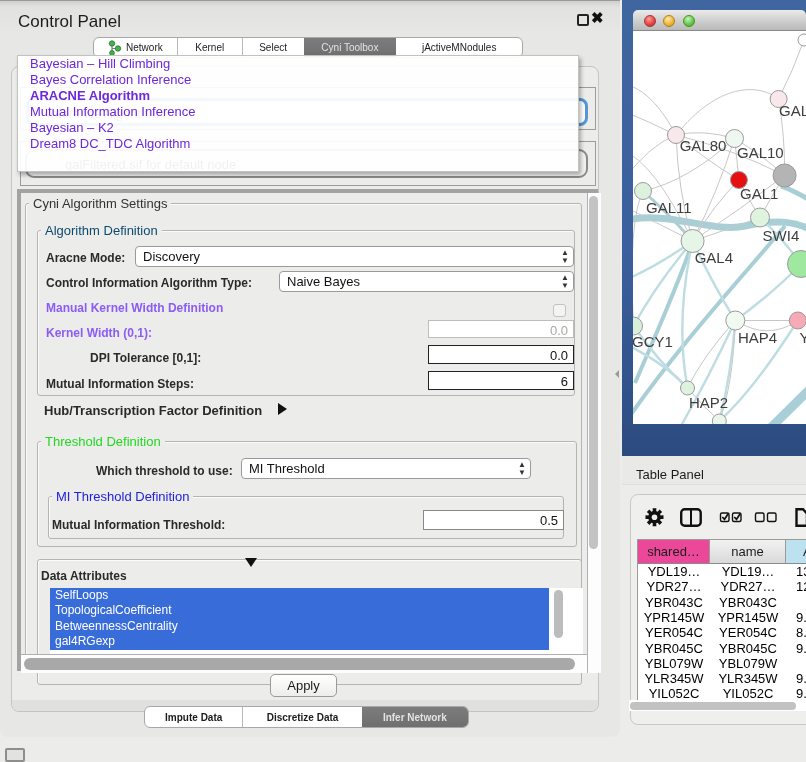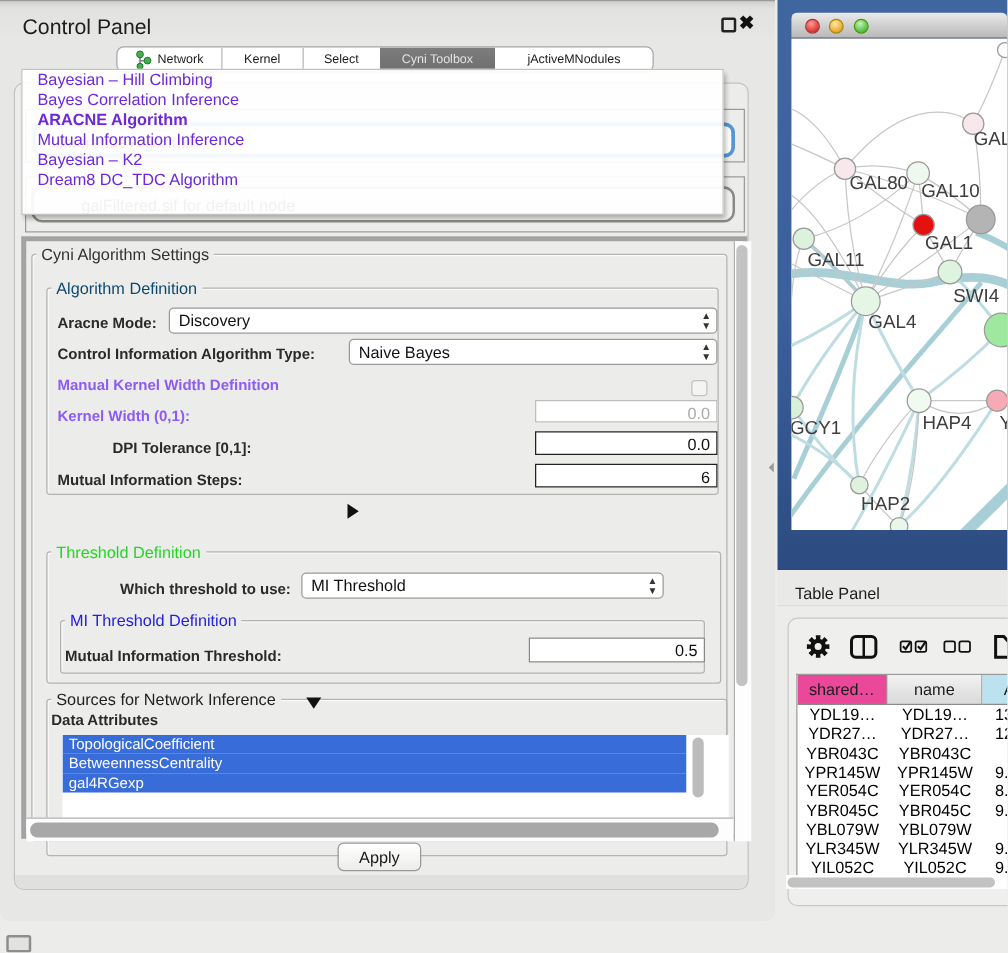--- a/index.html
+++ b/index.html
@@ -128,44 +128,45 @@
 
     <label class="b dis" style="left:25px; top:133px;">Kernel Width (0,1):</label>
     <div class="field" style="left:407px; top:127px; width:146px; height:18px; border:1px solid #bdbdbb; color:#a9a9a7;">0.0</div>
 
     <label class="b" style="left:25px; top:158px;margin-left:44px;">DPI Tolerance [0,1]:</label>
     <div class="field" style="left:407px; top:152px; width:146px; height:19px; border:1px solid #222;">0.0</div>
 
     <label class="b" style="left:25px; top:184px;">Mutual Information Steps:</label>
     <div class="field" style="left:407px; top:178px; width:146px; height:19px; border:1px solid #222;">6</div>
 
+    <label class="b" style="left:23px; top:210px; font-size:13px;">Hub/Transcription Factor Definition</label>
     <svg class="abs" style="left:255px; top:209px;" width="12" height="14">
         <polygon points="2,1 11,7 2,13" fill="#111"></polygon>
       </svg>
 
     <div class="abs etch" style="left:16px; top:248px; width:540px; height:106px;"></div>
     <span class="gtitle" style="left:20px; top:241px; color:#22d822;">Threshold Definition</span>
 
     <label class="b" style="left:75px; top:271px;">Which threshold to use:</label>
     <div class="combo" style="left:220px; top:265px; width:290px; height:21px;">MI Threshold<span class="arr">▲<br>▼</span></div>
 
     <div class="abs etch" style="left:27px; top:303px; width:516px; height:43px;"></div>
     <span class="gtitle" style="left:31px; top:296px; color:#2121dd;">MI Threshold Definition</span>
 
     <label class="b" style="left:31px; top:325px;">Mutual Information Threshold:</label>
     <div class="field" style="left:402px; top:317px; width:141px; height:20px; border:1px solid #888;">0.5</div>
 
     <div class="abs etch" style="left:16px; top:366px; width:545px; height:126px;"></div>
-    <span class="gtitle" style="left:20px; top:359px; color:#222;">Sources for Network Inference</span>
     <svg class="abs" style="left:223px; top:363px;" width="14" height="12">
         <polygon points="1,2 13,2 7,11" fill="#111"></polygon>
       </svg>
 
     <label class="b" style="left:20px; top:376px; font-size:12px;">Data Attributes</label>
     <div class="abs" id="datalist">
+      <div class="lrow">SelfLoops</div>
       <div class="lrow">TopologicalCoefficient</div>
       <div class="lrow">BetweennessCentrality</div>
       <div class="lrow">gal4RGexp</div>
     </div>
     <div class="abs" style="left:533px; top:397px; width:9px; height:48px; background:#bcbcbc; border-radius:5px;"></div>
 
     <div class="abs" id="hsb-track"></div>
     <div class="abs" id="hsb-thumb"></div>
     <div class="abs" id="vsb-track"></div>
     <div class="abs" id="vsb-thumb"></div>
@@ -175,20 +176,26 @@
     <div class="pi">Bayesian – Hill Climbing</div>
     <div class="pi">Bayes Correlation Inference</div>
     <div class="pi" style="font-weight:bold;">ARACNE Algorithm</div>
     <div class="pi">Mutual Information Inference</div>
     <div class="pi">Bayesian – K2</div>
     <div class="pi">Dream8 DC_TDC Algorithm</div>
   </div>
 
   <div class="abs" id="applybtn">Apply</div>
 
+  <div class="abs seg" id="bottabs">
+    <div class="it" style="width:98px">Impute Data</div>
+    <div class="sep"></div>
+    <div class="it" style="width:119px">Discretize Data</div>
+    <div class="it sel" style="width:107px">Infer Network</div>
+  </div>
 </div>
 
 <div class="abs" id="cornericon"></div>
 <svg class="abs" style="left:614px; top:369px;" width="6" height="10">
     <polygon points="1,5 5,1 5,9" fill="#9a9a98"></polygon>
   </svg>
 
 <div class="abs" id="bluearea"></div>
 <div class="abs" id="netwin">
   <div class="abs" id="nettitle">

